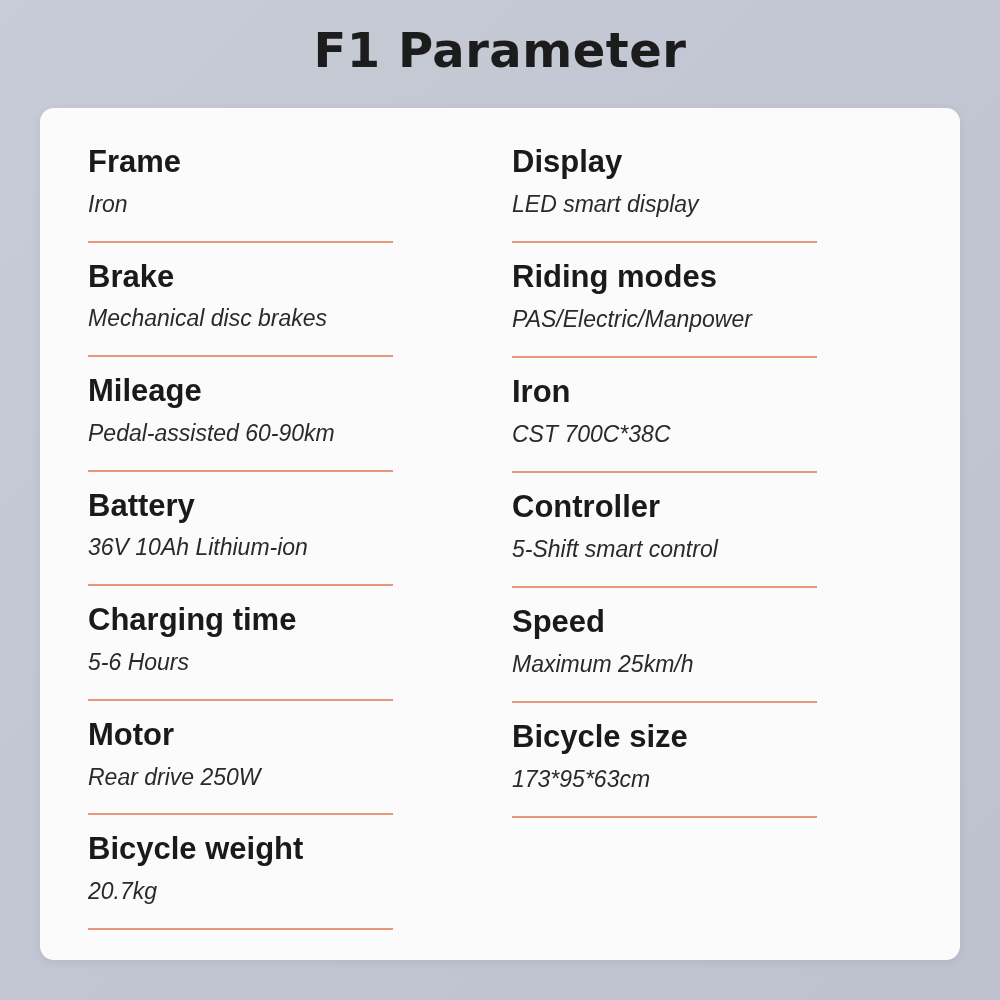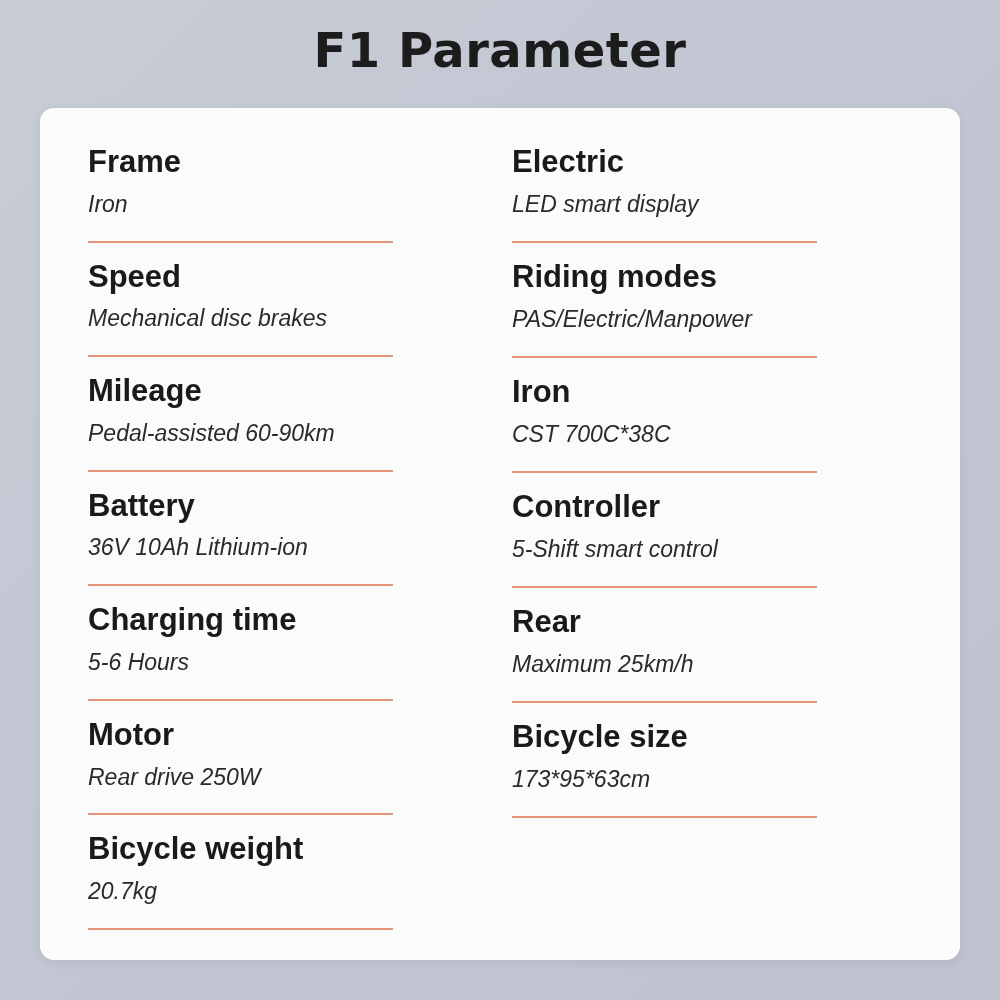--- a/index.html
+++ b/index.html
@@ -102,21 +102,21 @@
   <div class="card">
     <div class="columns">
 
       <div class="col left">
         <div class="spec">
           <div class="spec-name">Frame</div>
           <div class="spec-value">Iron</div>
           <div class="rule"></div>
         </div>
         <div class="spec">
-          <div class="spec-name">Speed</div>
+          <div class="spec-name">Brake</div>
           <div class="spec-value">Mechanical disc brakes</div>
           <div class="rule"></div>
         </div>
         <div class="spec">
           <div class="spec-name">Mileage</div>
           <div class="spec-value">Pedal-assisted 60-90km</div>
           <div class="rule"></div>
         </div>
         <div class="spec">
           <div class="spec-name">Battery</div>
@@ -135,41 +135,41 @@
         </div>
         <div class="spec">
           <div class="spec-name">Bicycle weight</div>
           <div class="spec-value">20.7kg</div>
           <div class="rule"></div>
         </div>
       </div>
 
       <div class="col right">
         <div class="spec">
-          <div class="spec-name">Electric</div>
+          <div class="spec-name">Display</div>
           <div class="spec-value">LED smart display</div>
           <div class="rule"></div>
         </div>
         <div class="spec">
           <div class="spec-name">Riding modes</div>
           <div class="spec-value">PAS/Electric/Manpower</div>
           <div class="rule"></div>
         </div>
         <div class="spec">
           <div class="spec-name">Iron</div>
           <div class="spec-value">CST 700C*38C</div>
           <div class="rule"></div>
         </div>
         <div class="spec">
           <div class="spec-name">Controller</div>
           <div class="spec-value">5-Shift smart control</div>
           <div class="rule"></div>
         </div>
         <div class="spec">
-          <div class="spec-name">Rear</div>
+          <div class="spec-name">Speed</div>
           <div class="spec-value">Maximum 25km/h</div>
           <div class="rule"></div>
         </div>
         <div class="spec">
           <div class="spec-name">Bicycle size</div>
           <div class="spec-value">173*95*63cm</div>
           <div class="rule"></div>
         </div>
       </div>
 

